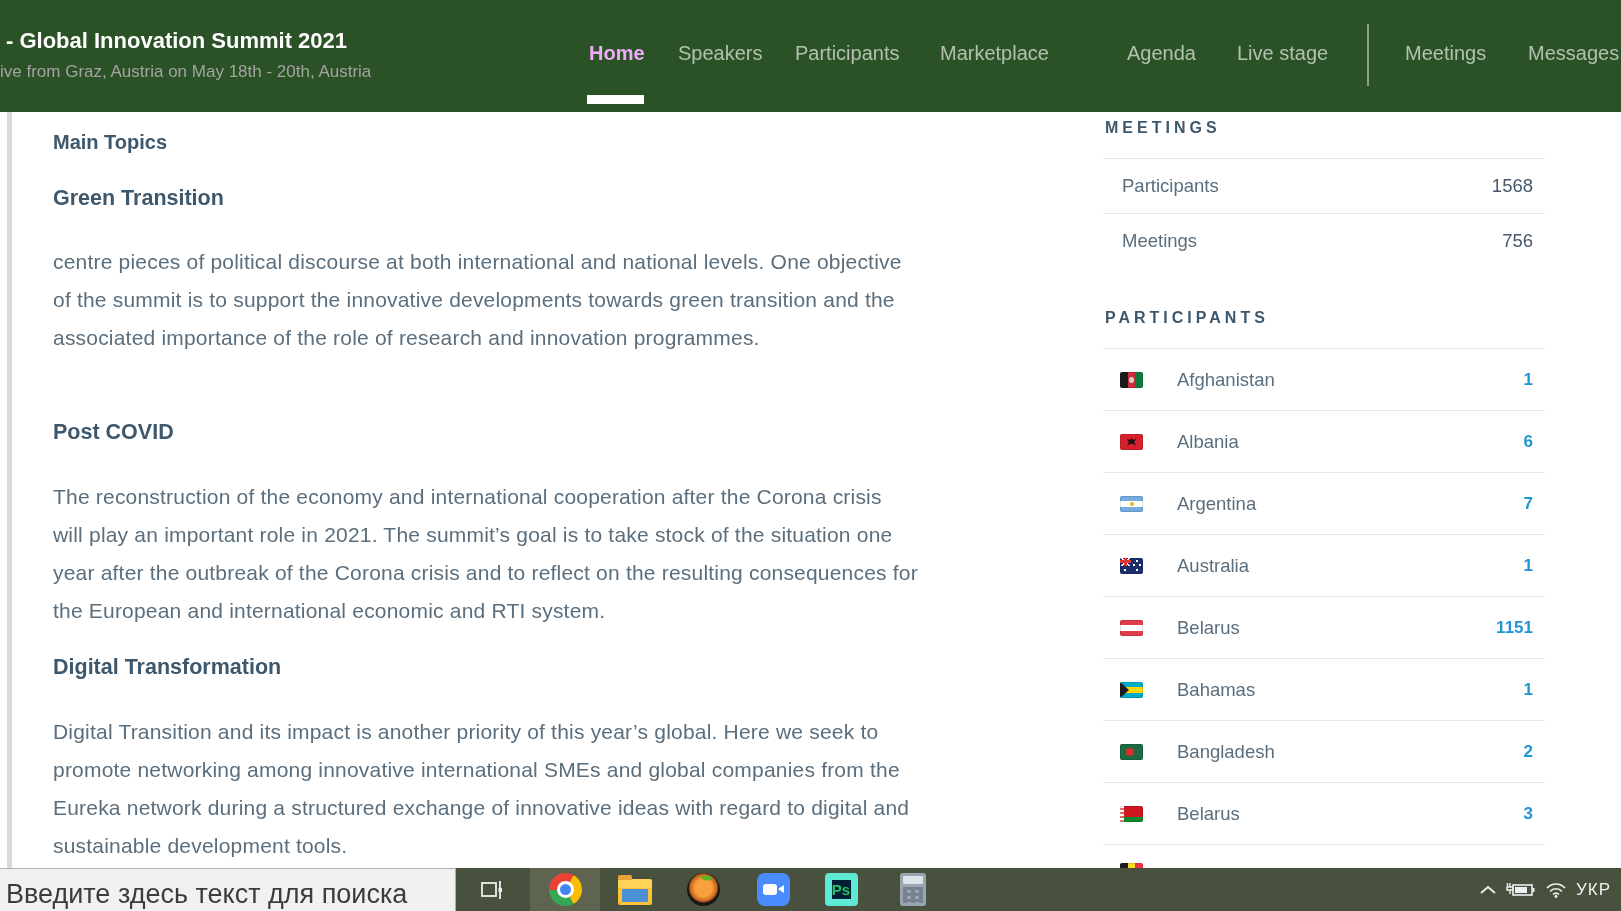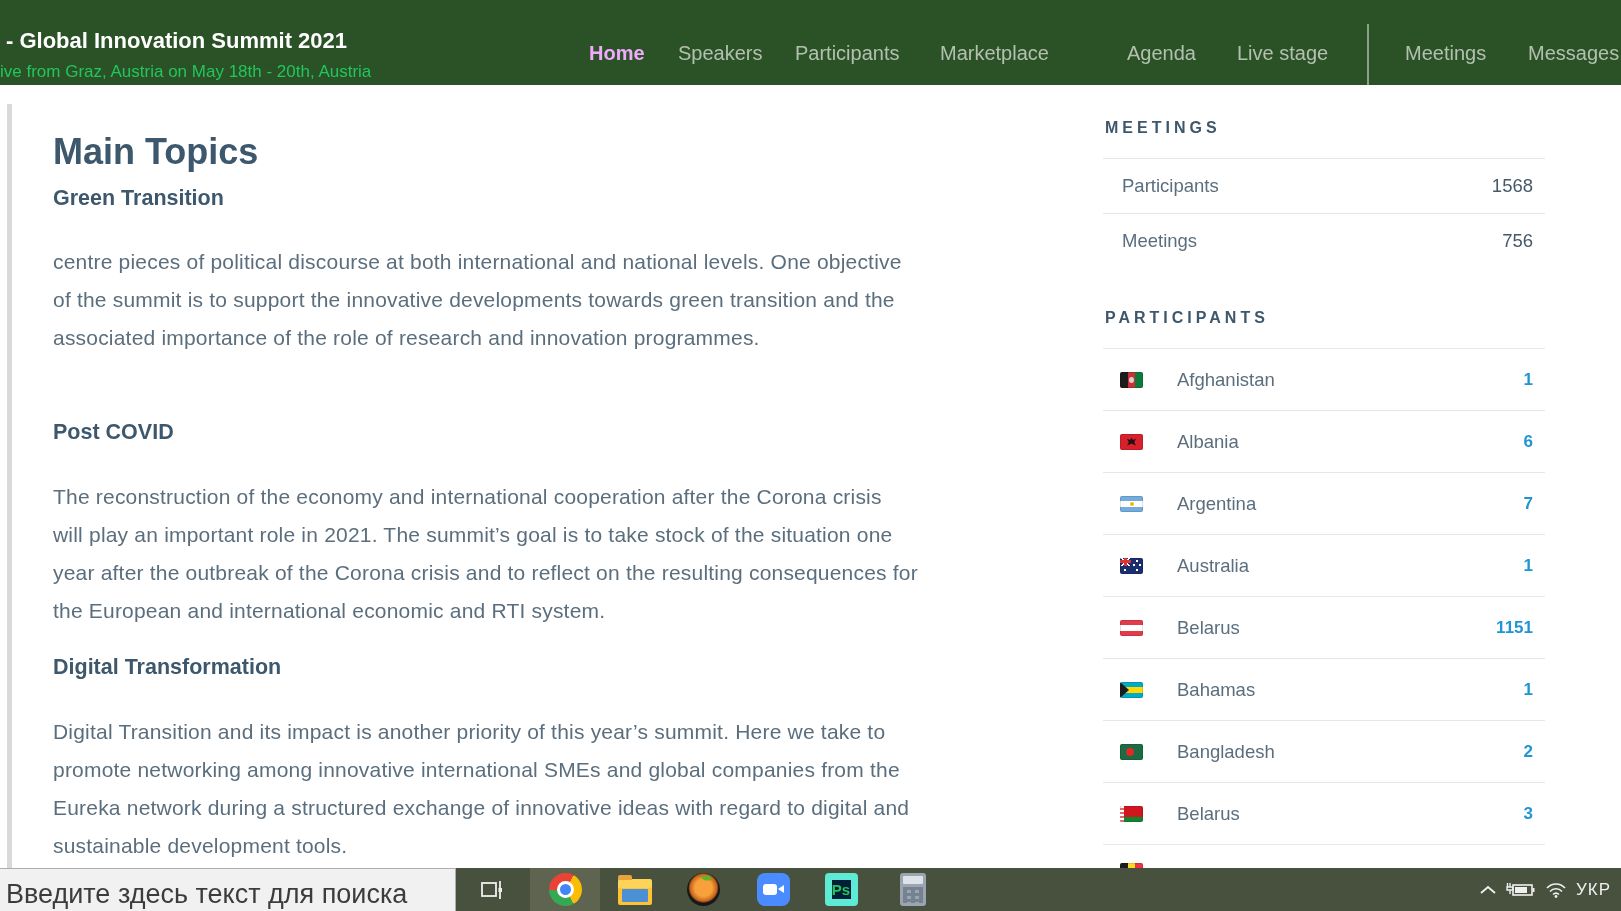--- a/index.html
+++ b/index.html
@@ -1,30 +1,30 @@
 <!DOCTYPE html>
 <html><head>
 <meta charset="utf-8">
 <style>
   * { margin:0; padding:0; box-sizing:border-box; }
   html,body { width:1621px; height:911px; overflow:hidden; }
   body { font-family:"Liberation Sans", sans-serif; background:#ffffff; position:relative; }
 
   
-  .header { position:absolute; left:0; top:0; width:1621px; height:85px; background:#2b5226; overflow:hidden; z-index:5; }
+  .header { position:absolute; left:0; top:0; width:1621px; height:112px; background:#2b5226; overflow:hidden; z-index:5; }
   .hdr-title { position:absolute; left:6px; top:28px; color:#ffffff; font-size:22px; font-weight:bold; white-space:nowrap; }
-  .hdr-sub { position:absolute; left:0px; top:62px; color:#22c55e; font-size:17px; white-space:nowrap; }
+  .hdr-sub { position:absolute; left:0px; top:62px; color:#a3a3a3; font-size:17px; white-space:nowrap; }
   .nav-item { position:absolute; top:42px; font-size:20px; color:#b3c0af; white-space:nowrap; cursor:pointer; }
   .nav-item.active { color:#f0abfc; font-weight:bold; }
   .nav-underline { position:absolute; left:587px; top:95px; width:57px; height:9px; background:#ffffff; }
   .nav-divider { position:absolute; left:1367px; top:24px; width:2px; height:62px; background:rgba(255,255,255,0.45); }
 
   
   .left-gutter { position:absolute; left:7px; top:104px; width:5px; height:764px; background:#d9d9d9; }
-  .main-heading { position:absolute; left:53px; top:131px; font-size:36px; font-weight:bold; color:#3d576c; }
+  .main-heading { position:absolute; left:53px; top:131px; font-size:20px; font-weight:bold; color:#3d576c; }
   .sec-title { position:absolute; font-size:21.5px; font-weight:bold; color:#3d576c; }
   .sec-body { position:absolute; left:53px; width:1000px; }
   .sec-body .ln { font-size:21px; line-height:38px; color:#5b6e7d; white-space:nowrap; letter-spacing:0.2px; }
 
   
   .sidebar { position:absolute; left:1103px; top:119px; width:442px; }
   .side-sec-title { font-size:16px; font-weight:bold; letter-spacing:4px; color:#3d576c; padding-left:2px; height:39px; }
   .side-divider { height:1px; background:#e7e7e7; width:100%; }
   .stat-row { height:54px; display:flex; align-items:center; justify-content:space-between; padding:0 12px 0 19px; cursor:pointer; }
   .stat-label { font-size:18.5px; color:#5b6e7d; }
@@ -128,21 +128,21 @@
 <div class="sec-title" style="left:53px; top:420px; position:absolute">Post COVID</div>
 <div class="sec-body" style="top:478px">
   <div class="ln">The reconstruction of the economy and international cooperation after the Corona crisis</div>
   <div class="ln">will play an important role in 2021. The summit’s goal is to take stock of the situation one</div>
   <div class="ln">year after the outbreak of the Corona crisis and to reflect on the resulting consequences for</div>
   <div class="ln">the European and international economic and RTI system.</div>
 </div>
 
 <div class="sec-title" style="left:53px; top:655px; position:absolute">Digital Transformation</div>
 <div class="sec-body" style="top:713px">
-  <div class="ln">Digital Transition and its impact is another priority of this year’s summit. Here we take to</div>
+  <div class="ln">Digital Transition and its impact is another priority of this year’s global. Here we seek to</div>
   <div class="ln">promote networking among innovative international SMEs and global companies from the</div>
   <div class="ln">Eureka network during a structured exchange of innovative ideas with regard to digital and</div>
   <div class="ln">sustainable development tools.</div>
 </div>
 
 <div class="sidebar">
   <div class="side-sec-title">MEETINGS</div>
   <div class="side-divider"></div>
   <div class="stat-row">
     <span class="stat-label">Participants</span>

